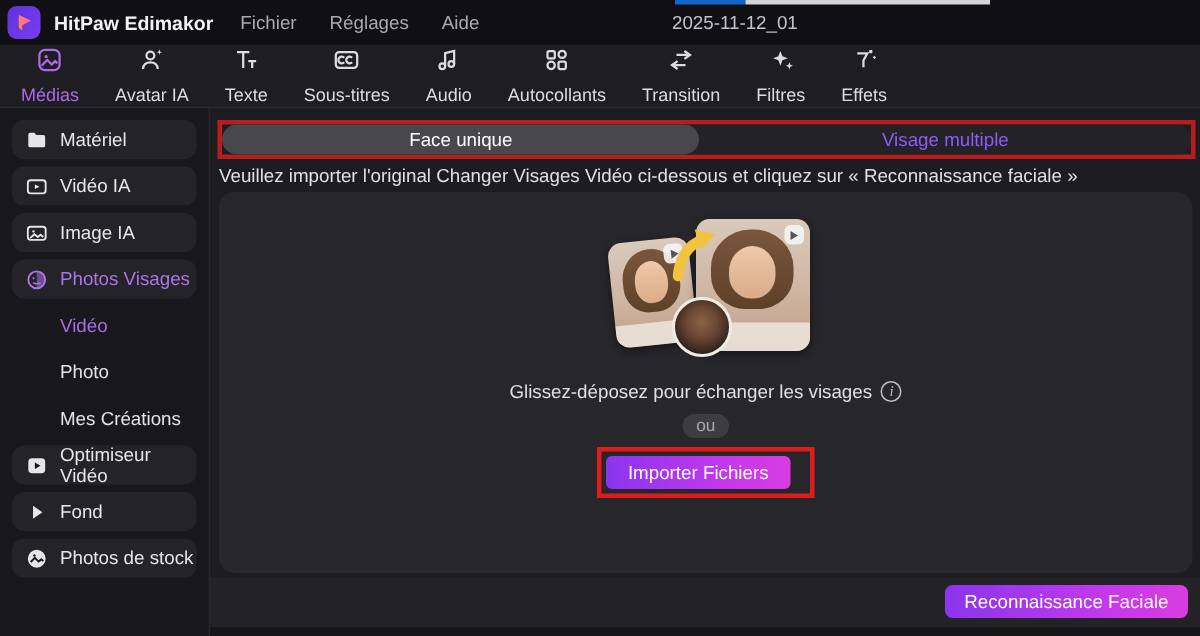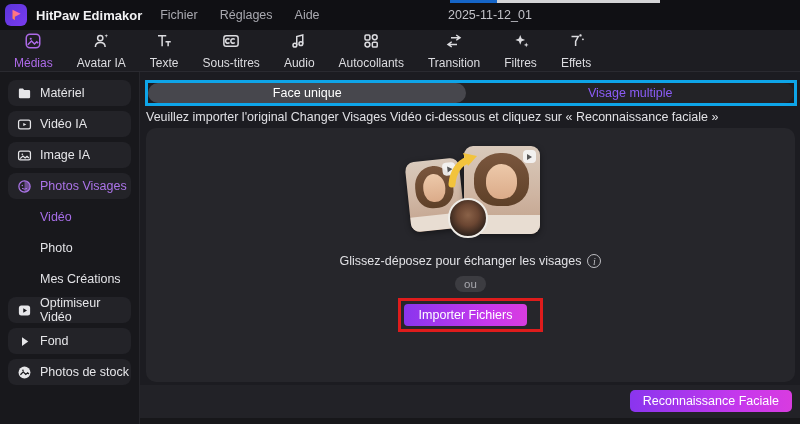--- a/index.html
+++ b/index.html
@@ -28,21 +28,21 @@
   .sidebar { position:absolute; top:72px; left:0; width:140px; height:352px; background:#18181c; border-right:1px solid #26262b; padding:8px 8px 0 8px; }
   .side-pill { height:26px; margin-bottom:5px; background:#232328; border-radius:8px; display:flex; align-items:center; padding-left:9px; gap:8px; font-size:12.5px; color:#e6e6e9; cursor:pointer; }
   .side-pill svg { width:15px; height:15px; flex:0 0 15px; }
   .side-pill.active { color:#ab74e8; }
   .side-sub { height:26px; margin-bottom:5px; display:flex; align-items:center; padding-left:32px; font-size:12.5px; color:#e2e2e6; cursor:pointer; }
   .side-sub.active { color:#a66de6; }
 
   
   .main { position:absolute; top:72px; left:140px; width:660px; height:352px; background:#1c1c21; }
 
-  .tab-annotation { position:absolute; left:5px; top:8px; width:652px; height:26px; border:3px solid #0ea5e9; }
+  .tab-annotation { position:absolute; left:5px; top:8px; width:652px; height:26px; border:3px solid #b91c1c; }
   .tabbar { width:100%; height:100%; background:#232327; border-radius:11px; display:flex; }
   .tab { flex:1; display:flex; align-items:center; justify-content:center; font-size:12.5px; color:#8b5cf6; border-radius:11px; cursor:pointer; }
   .tab.active { flex:0 0 49.3%; background:#47474d; color:#fff; }
 
   .instruction { position:absolute; left:6px; top:38px; font-size:12.5px; color:#e0e0e4; white-space:nowrap; }
 
   .dropzone { position:absolute; left:6px; top:56px; width:649px; height:254px; background:#26262b; border-radius:10px; }
 
   .illustration { position:relative; width:150px; height:100px; margin:18px auto 0; }
   .photo { position:absolute; border-radius:9px; overflow:hidden; background:linear-gradient(180deg,#d9cabc 0%,#cfb5a2 55%,#c0a08a 100%); box-shadow:0 2px 6px rgba(0,0,0,.45); }

